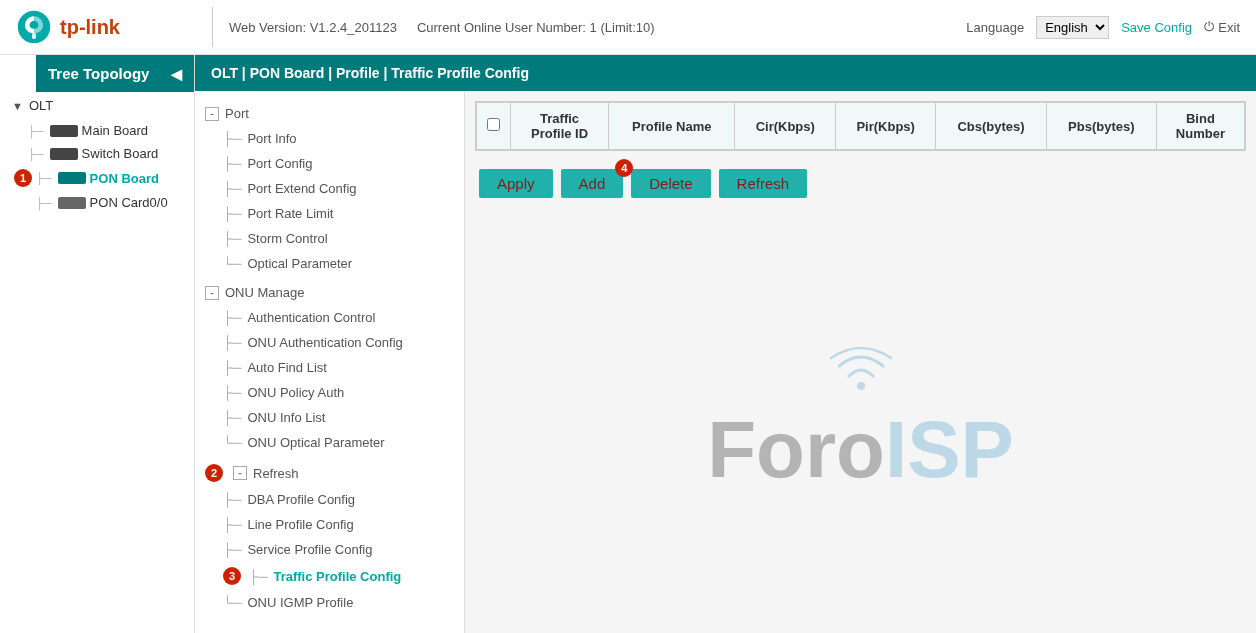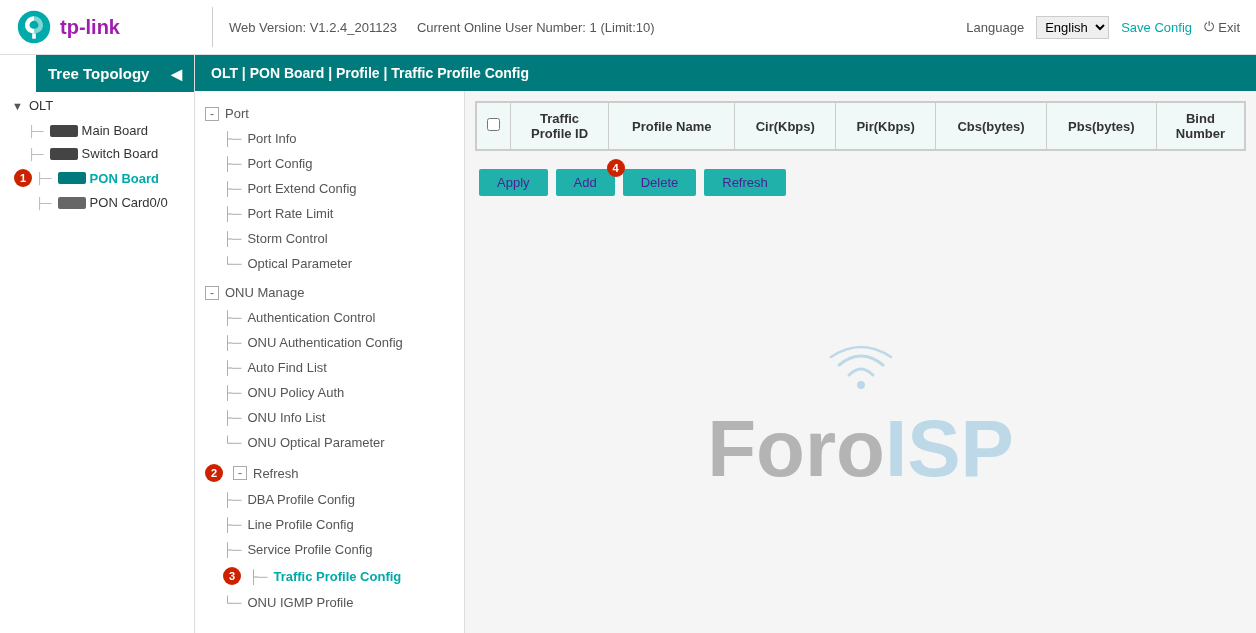--- a/index.html
+++ b/index.html
@@ -21,21 +21,21 @@
       gap: 8px;
       min-width: 180px;
     }
     .logo-icon {
       width: 36px;
       height: 36px;
     }
     .logo-text {
       font-size: 20px;
       font-weight: bold;
-      color: #a21caf;
+      color: #c2410c;
     }
     .header-divider {
       width: 1px;
       height: 40px;
       background: #ccc;
     }
     .header-info {
       display: flex;
       align-items: center;
       gap: 20px;
@@ -234,25 +234,25 @@
 
     
     .action-row {
       display: flex;
       align-items: center;
       gap: 8px;
       padding: 8px 4px;
     }
     .btn-teal {
       background: #20b2aa;
-      color: #4c1d95;
+      color: #7f1d1d;
       border: none;
       padding: 6px 18px;
       cursor: pointer;
-      font-size: 13px;
+      font-size: 15px;
       border-radius: 2px;
     }
 
     
     .watermark-area {
       flex: 1;
       display: flex;
       align-items: center;
       justify-content: center;
       padding: 20px;

